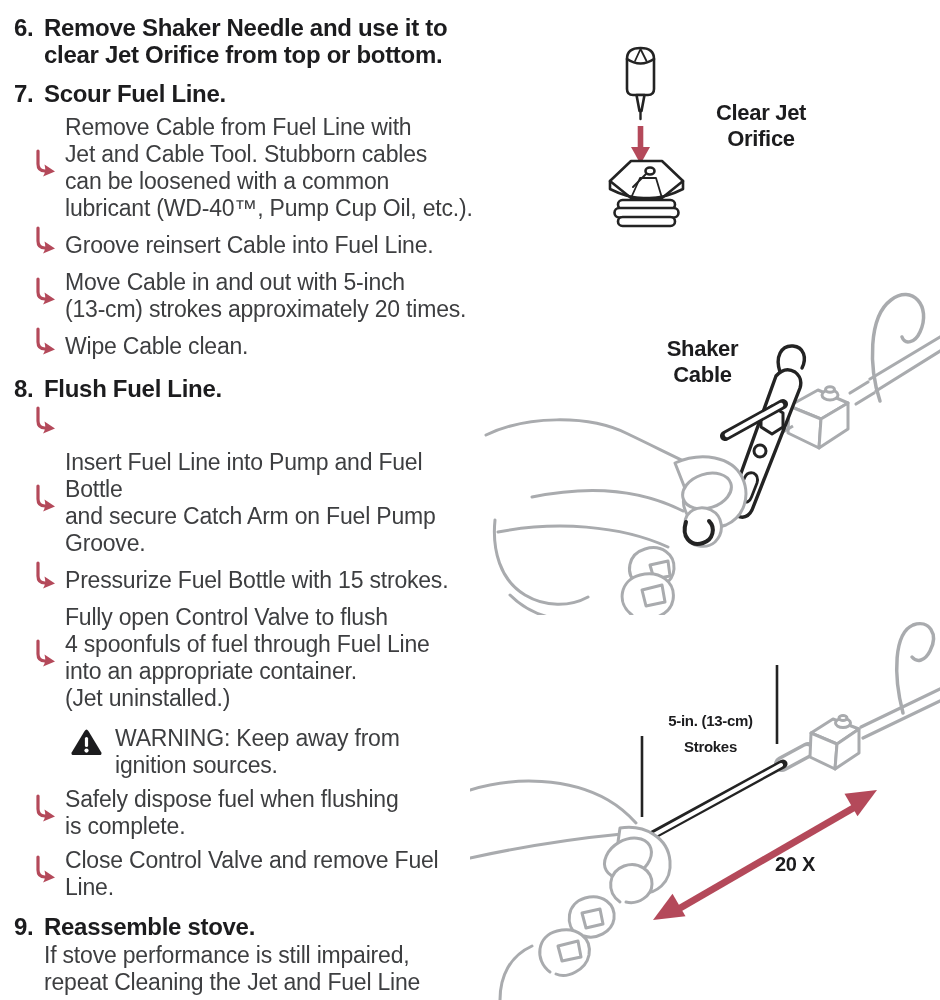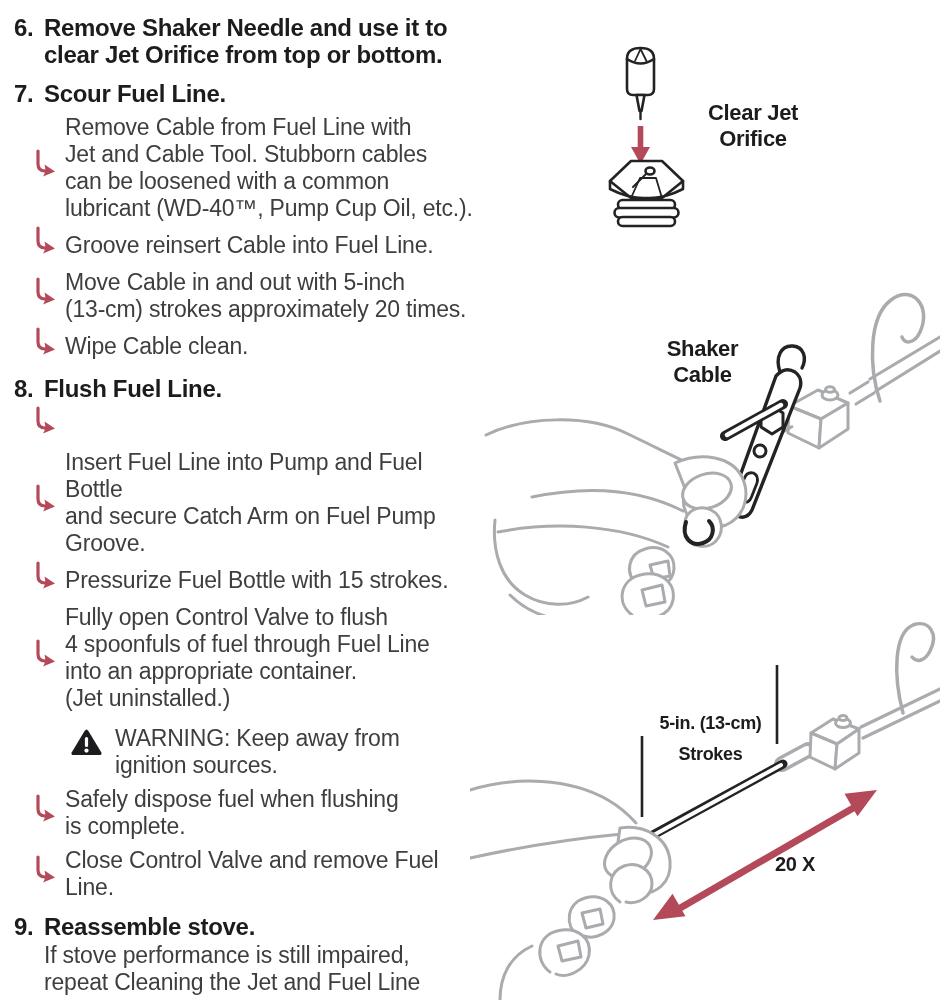--- a/index.html
+++ b/index.html
@@ -13,21 +13,21 @@
   .step-head .num{width:30px;flex:none;}
   .bullet{display:flex;margin-top:7px;padding-left:18px;font-size:23px;line-height:27px;letter-spacing:-0.2px;align-items:center;}
   .b-icon{flex:none;width:24px;margin:-3px 9px 0 0;}
   .warning{display:flex;margin-top:13px;margin-bottom:4px;padding-left:56px;font-size:23px;line-height:27px;letter-spacing:-0.2px;}
   .w-icon{flex:none;width:33px;margin:3px 12px 0 0;}
   .step-body{margin:2px 0 0 30px;font-size:23px;line-height:27px;letter-spacing:-0.2px;}
   .fig{position:absolute;}
   .fig svg{position:absolute;left:0;top:0;}
   .fig-label{position:absolute;font-weight:bold;color:#1c1c1e;text-align:center;
              white-space:pre-line;font-size:22px;line-height:26px;letter-spacing:-0.3px;}
-  .fig-label.small{font-size:18px;line-height:31px;}
+  .fig-label.small{font-size:15px;line-height:26px;}
   .fig-label.big{font-size:20px;}
 </style>
 </head>
 <body>
 
 <div class="page">
 
   <div class="text-col">
 
     <div class="step-head first">
@@ -186,21 +186,21 @@
         <path d="M12 141 L33 121 L64 121 L85 141 L64 158 L33 158 Z"></path>
         <path d="M12 141 L12 149 Q48.5 168 85 149 L85 141" fill="none"></path>
         <path d="M33 158 L42 138 L58 138 L64 158" fill="none" stroke-width="1.8"></path>
         <ellipse cx="52" cy="131" rx="4.5" ry="3.5"></ellipse>
         <path d="M48 134 L35 147" fill="none" stroke-width="2"></path>
         <rect x="20" y="160" width="57" height="9" rx="4.5"></rect>
         <rect x="16.5" y="168" width="64" height="9.5" rx="4.7"></rect>
         <rect x="20" y="177" width="57" height="9" rx="4.5"></rect>
       </g>
     </svg>
-    <div class="fig-label" style="left:108px;top:60px;width:130px;">Clear Jet
+    <div class="fig-label" style="left:116px;top:60px;width:130px;">Clear Jet
 Orifice</div>
   </div>
 
   <div class="fig" style="left:470px;top:285px;width:470px;height:330px;">
     <svg width="470" height="330" viewBox="0 0 470 330">
 
       <g stroke="#a9abae" fill="none" stroke-linecap="round" stroke-linejoin="round">
         <path d="M470 52 L400 94" stroke-width="3.2"></path>
         <path d="M470 66 L406 106" stroke-width="3.2"></path>
         <path d="M410 116 C399 83 398 32 421 15 C442 -1 462 21 450 47 C445 58 435 60 432 52" stroke-width="3.5"></path>

